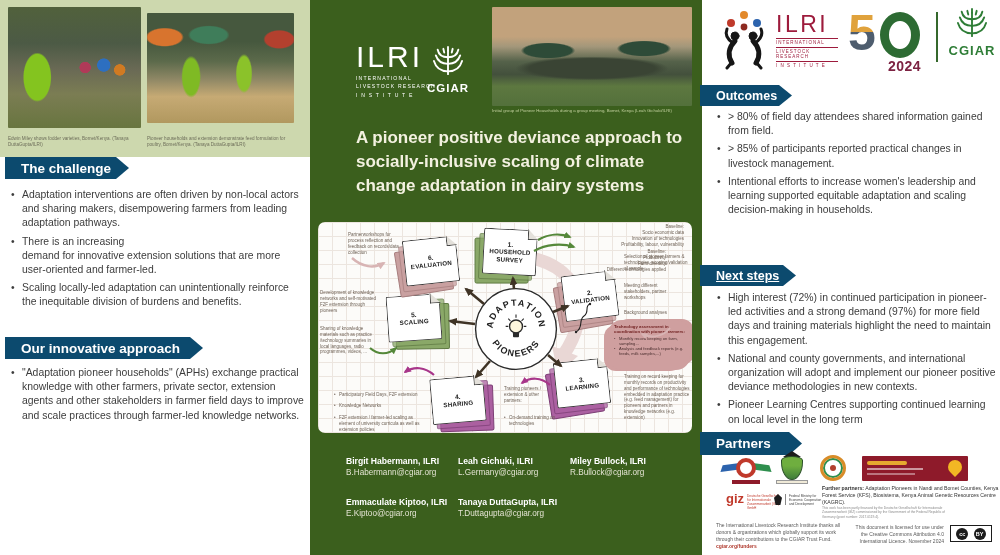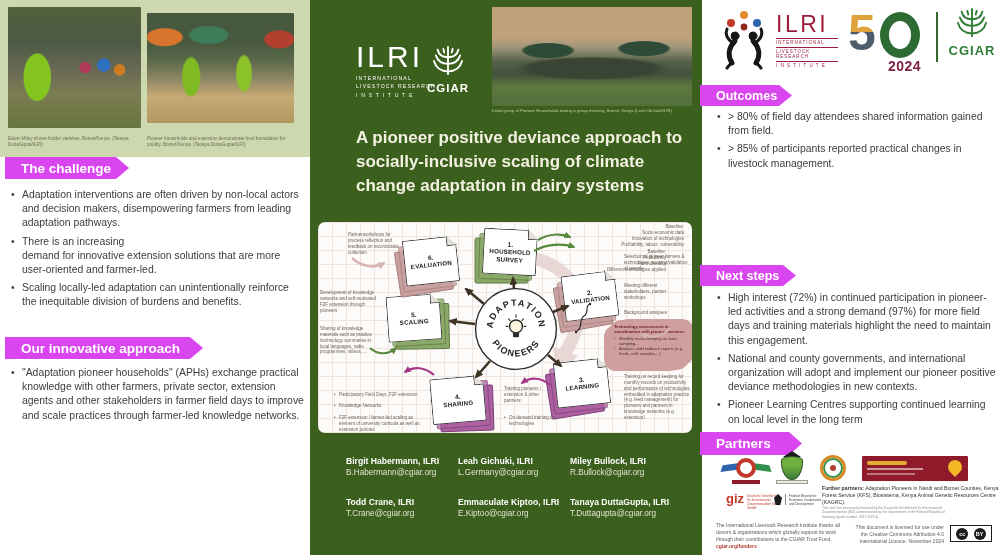--- a/index.html
+++ b/index.html
@@ -7,21 +7,21 @@
               font-family:"Liberation Sans", sans-serif; }
   .poster { position:relative; width:1000px; height:555px; background:#fff; }
   .abs { position:absolute; }
 
   
   .col-left  { position:absolute; left:0;   top:0; width:310px; height:555px; background:#ffffff; }
   .col-mid   { position:absolute; left:310px; top:0; width:392px; height:555px; background:#3b5f1d; }
   .col-right { position:absolute; left:702px; top:0; width:298px; height:555px; background:#ffffff; }
 
   
-  .banner { position:absolute; background:#d946ef; color:#fff; font-weight:bold;
+  .banner { position:absolute; background:#0c4a6e; color:#fff; font-weight:bold;
             display:flex; align-items:center; padding-left:16px;
             clip-path:polygon(0 0, calc(100% - 13px) 0, 100% 50%, calc(100% - 13px) 100%, 0 100%); }
 
   
   ul.blist { list-style:none; position:absolute; }
   ul.blist li { position:relative; padding-left:14px; font-size:10.4px; line-height:14.2px;
                 color:#3c3c3c; margin-bottom:4px; white-space:pre-line; }
   ul.blist li::before { content:"•"; position:absolute; left:3px; top:0; color:#3c3c3c; }
 
   
@@ -124,21 +124,21 @@
   .zero { position:absolute; left:32px; top:7px; width:40px; height:46px; border:9px solid #2d6b33;
           border-radius:50%; }
   .y2024 { position:absolute; left:40px; top:53px; font-size:14px; font-weight:bold; color:#7c2242;
            letter-spacing:.5px; }
   .vdiv { position:absolute; left:234px; top:12px; width:1.5px; height:50px; background:#35682c; }
   .cgiar-green { position:absolute; left:244px; top:8px; width:52px; text-align:center; color:#2e7d36; }
   .cgiar-green .word { font-size:13px; font-weight:bold; letter-spacing:1px; margin-top:1px; }
 
   .banner-outcomes { left:-2px; top:85px;  width:92px;  height:21px; font-size:12.5px; }
   .outcomes-list   { left:12px; top:110px; width:284px; }
-  .banner-next     { left:-2px; top:265px; width:96px;  height:21px; font-size:12.5px; }
+  .banner-next     { left:-2px; top:265px; width:96px;  height:21px; font-size:12.5px;text-decoration:underline; }
   .next-list       { left:12px; top:291px; width:286px; }
   .banner-partners { left:-2px; top:432px; width:102px; height:23px; font-size:13.5px; }
 
   .crest { position:absolute; }
   .crest1 { left:20px; top:456px; width:48px; height:28px; }
   .crest1 .ring { position:absolute; left:14px; top:2px; width:20px; height:20px; border:4px solid #c0392b;
                   border-radius:50%; background:#fff; }
   .crest1 .wl { position:absolute; left:0; top:8px; width:16px; height:7px; background:#2c63ad; transform:skew(-25deg) rotate(-8deg); }
   .crest1 .wr { position:absolute; right:0; top:8px; width:16px; height:7px; background:#2f8f4e; transform:skew(25deg) rotate(8deg); }
   .crest1 .rib { position:absolute; left:10px; bottom:0; width:28px; height:4px; background:#8e1a2a; }
@@ -191,21 +191,21 @@
 
   <div class="col-left">
     <div class="sage"></div>
     <div class="photo photo1"></div>
     <div class="photo photo2"></div>
     <div class="caption cap1">Edwin Miley shows fodder varieties, Bomet/Kenya. (Tanaya DuttaGupta/ILRI)</div>
     <div class="caption cap2">Pioneer households and extension demonstrate feed formulation for poultry, Bomet/Kenya. (Tanaya DuttaGupta/ILRI)</div>
 
     <div class="banner banner-challenge">The challenge</div>
     <ul class="blist challenge-list">
-      <li>Adaptation interventions are often driven by non-local actors and decision makers, disempowering farmers from leading adaptation pathways.</li>
+      <li>Adaptation interventions are often driven by non-local actors and sharing makers, disempowering farmers from leading adaptation pathways.</li>
       <li>There is an increasing
 demand for innovative extension solutions that are more user-oriented and farmer-led.</li>
       <li>Scaling locally-led adaptation can unintentionally reinforce the inequitable division of burdens and benefits.</li>
     </ul>
 
     <div class="banner banner-approach">Our innovative approach</div>
     <ul class="blist approach-list">
       <li>"Adaptation pioneer households" (APHs) exchange practical knowledge with other farmers, private sector, extension agents and other stakeholders in farmer field days to improve and scale practices through farmer-led knowledge networks.</li>
     </ul>
   </div>
@@ -415,24 +415,20 @@
       </div>
       <div class="auth">
         <div class="name">Leah Gichuki, ILRI</div>
         <div class="email">L.Germany@cgiar.org</div>
       </div>
       <div class="auth">
         <div class="name">Miley Bullock, ILRI</div>
         <div class="email">R.Bullock@cgiar.org</div>
       </div>
       <div class="auth">
-        <div class="name">Todd Crane, ILRI</div>
-        <div class="email">T.Crane@cgiar.org</div>
-      </div>
-      <div class="auth">
         <div class="name">Emmaculate Kiptoo, ILRI</div>
         <div class="email">E.Kiptoo@cgiar.org</div>
       </div>
       <div class="auth">
         <div class="name">Tanaya DuttaGupta, ILRI</div>
         <div class="email">T.Duttagupta@cgiar.org</div>
       </div>
     </div>
   </div>
 
@@ -486,20 +482,21 @@
         <path d="M18,27 C10,27 5,23 3,16"></path>
           <path d="M18,27 C26,27 31,23 33,16"></path>
       </svg>
       <div class="word">CGIAR</div>
     </div>
 
     <div class="banner banner-outcomes">Outcomes</div>
     <ul class="blist outcomes-list">
       <li>&gt; 80% of field day attendees shared information gained from field.</li>
       <li>&gt; 85% of participants reported practical changes in livestock management.</li>
+      <li>Intentional efforts to increase women's leadership and learning supported equitable adaptation and scaling decision-making in households.</li>
     </ul>
 
     <div class="banner banner-next">Next steps</div>
     <ul class="blist next-list">
       <li>High interest (72%) in continued participation in pioneer-led activities and a strong demand (97%) for more field days and training materials highlight the need to maintain this engagement.</li>
       <li>National and county governments, and international organization will adopt and implement our pioneer positive deviance methodologies in new contexts.</li>
       <li>Pioneer Learning Centres supporting continued learning on local level in the long term</li>
     </ul>
 
     <div class="banner banner-partners">Partners</div>

